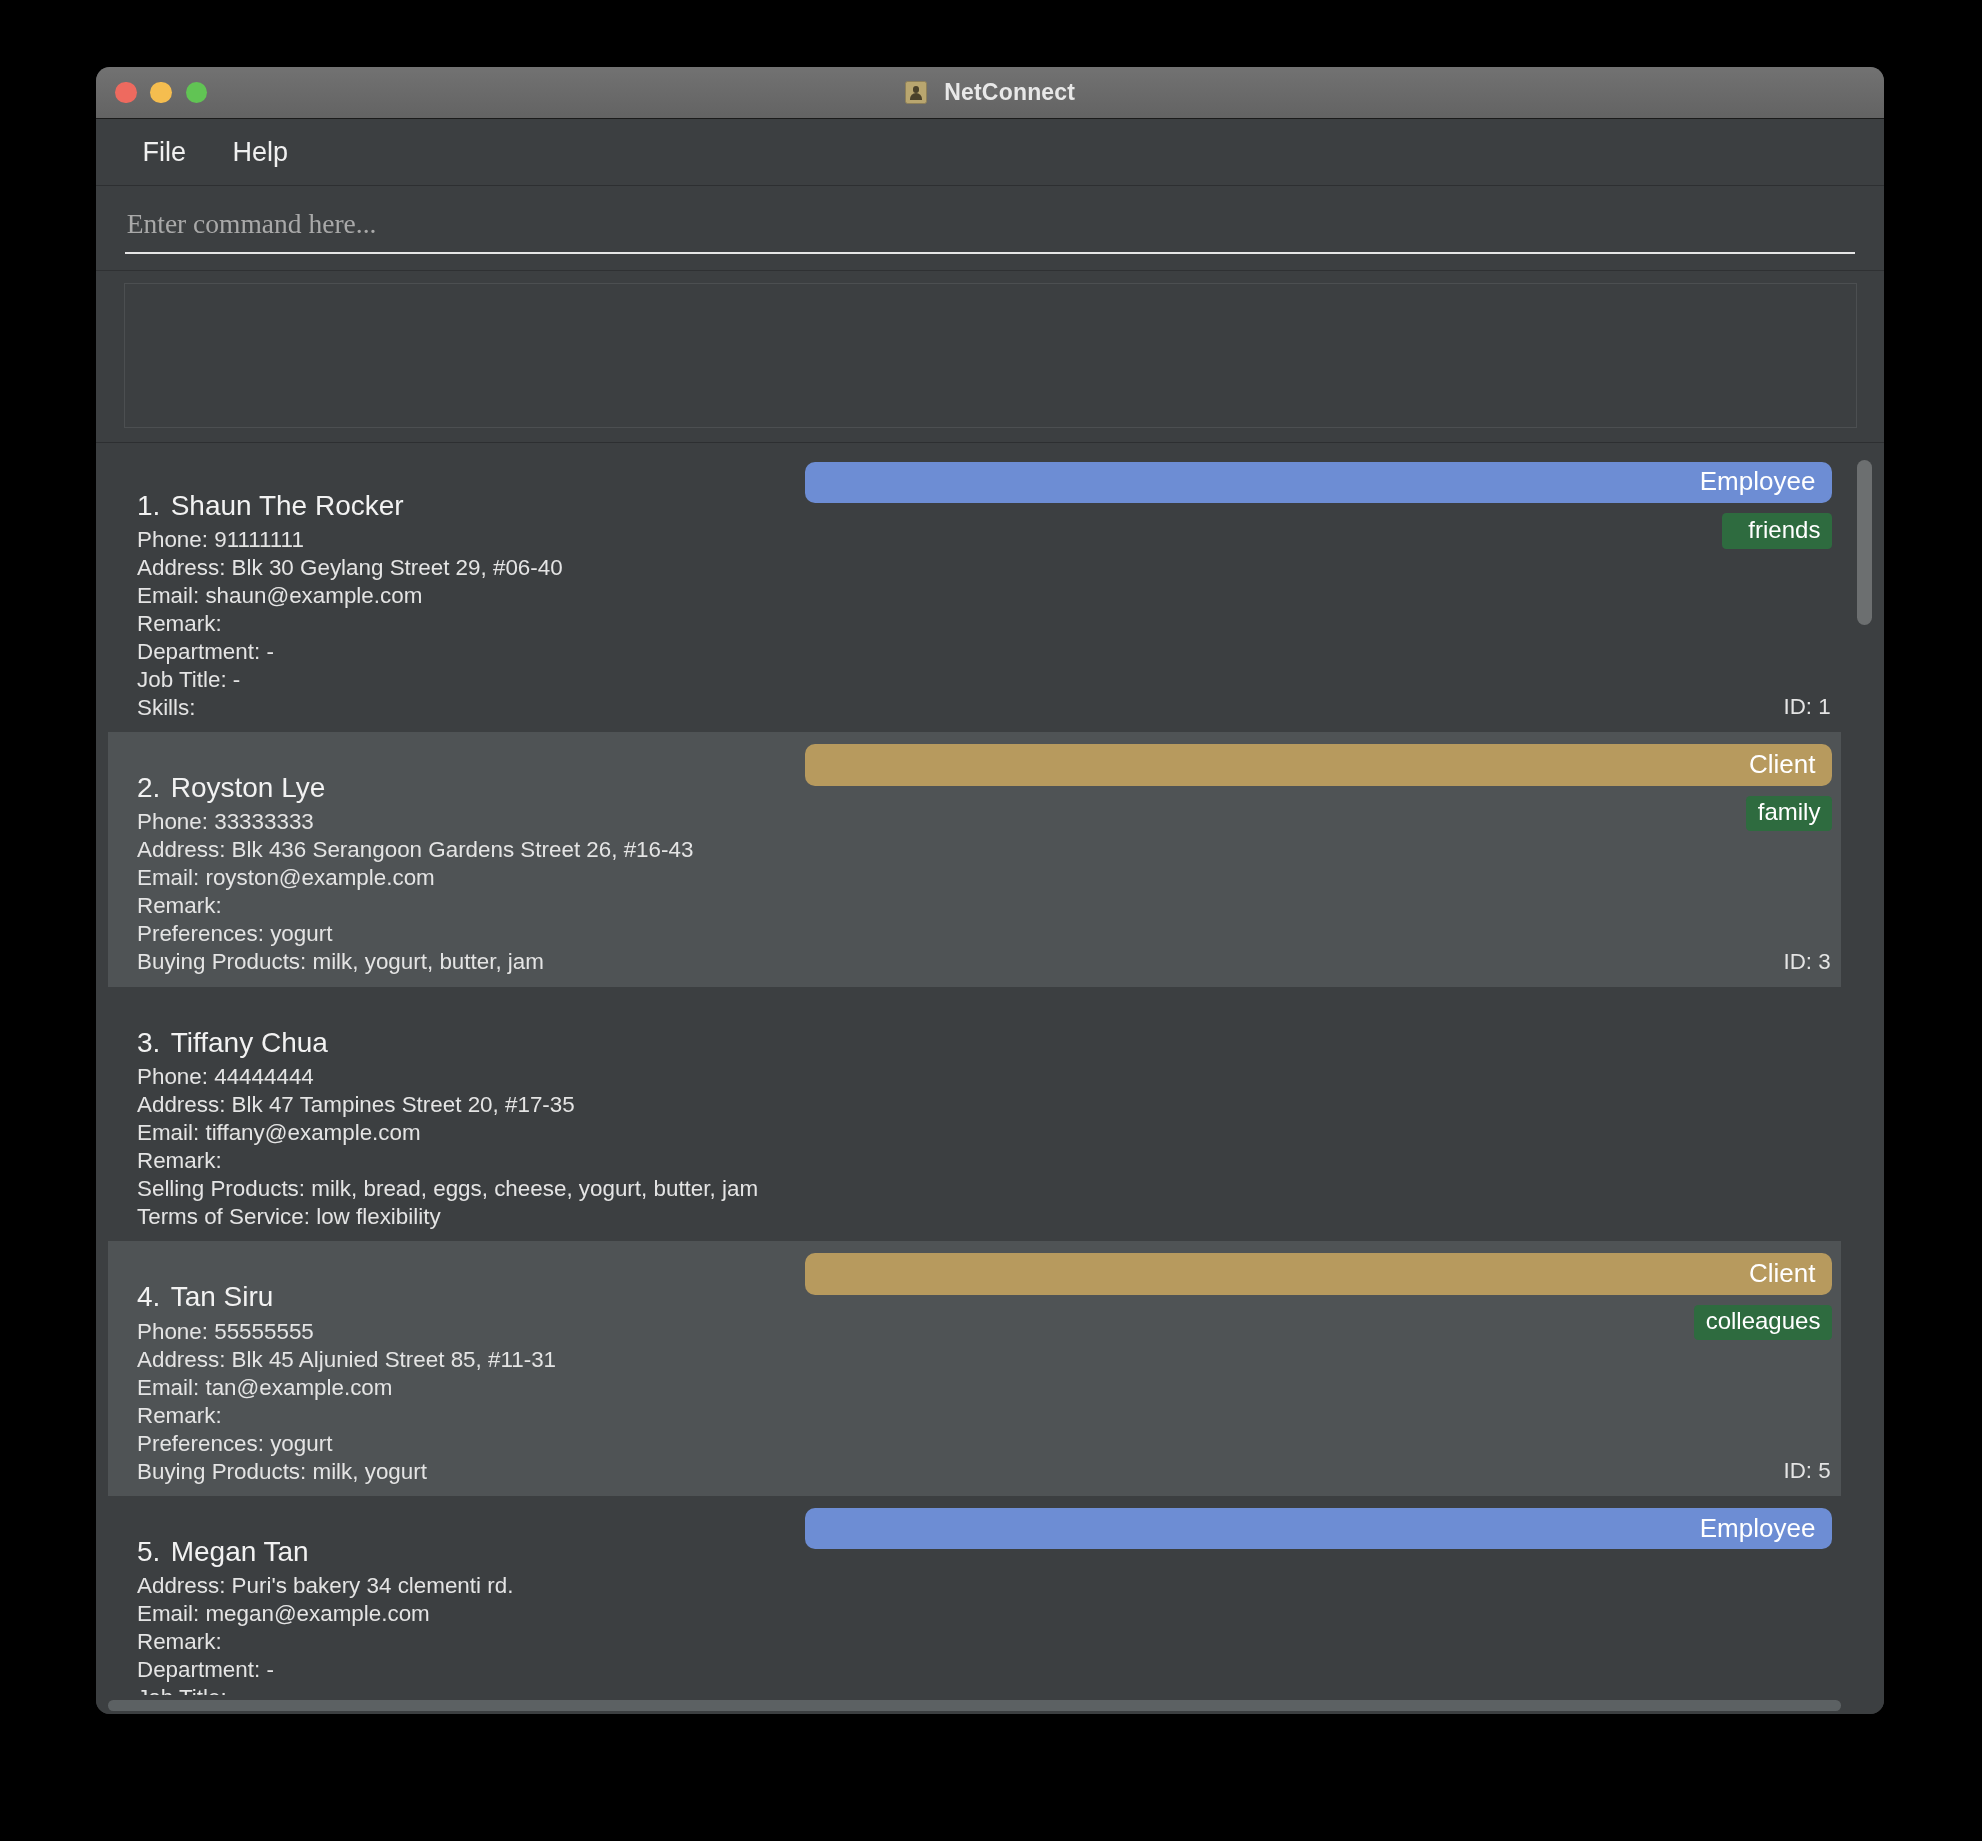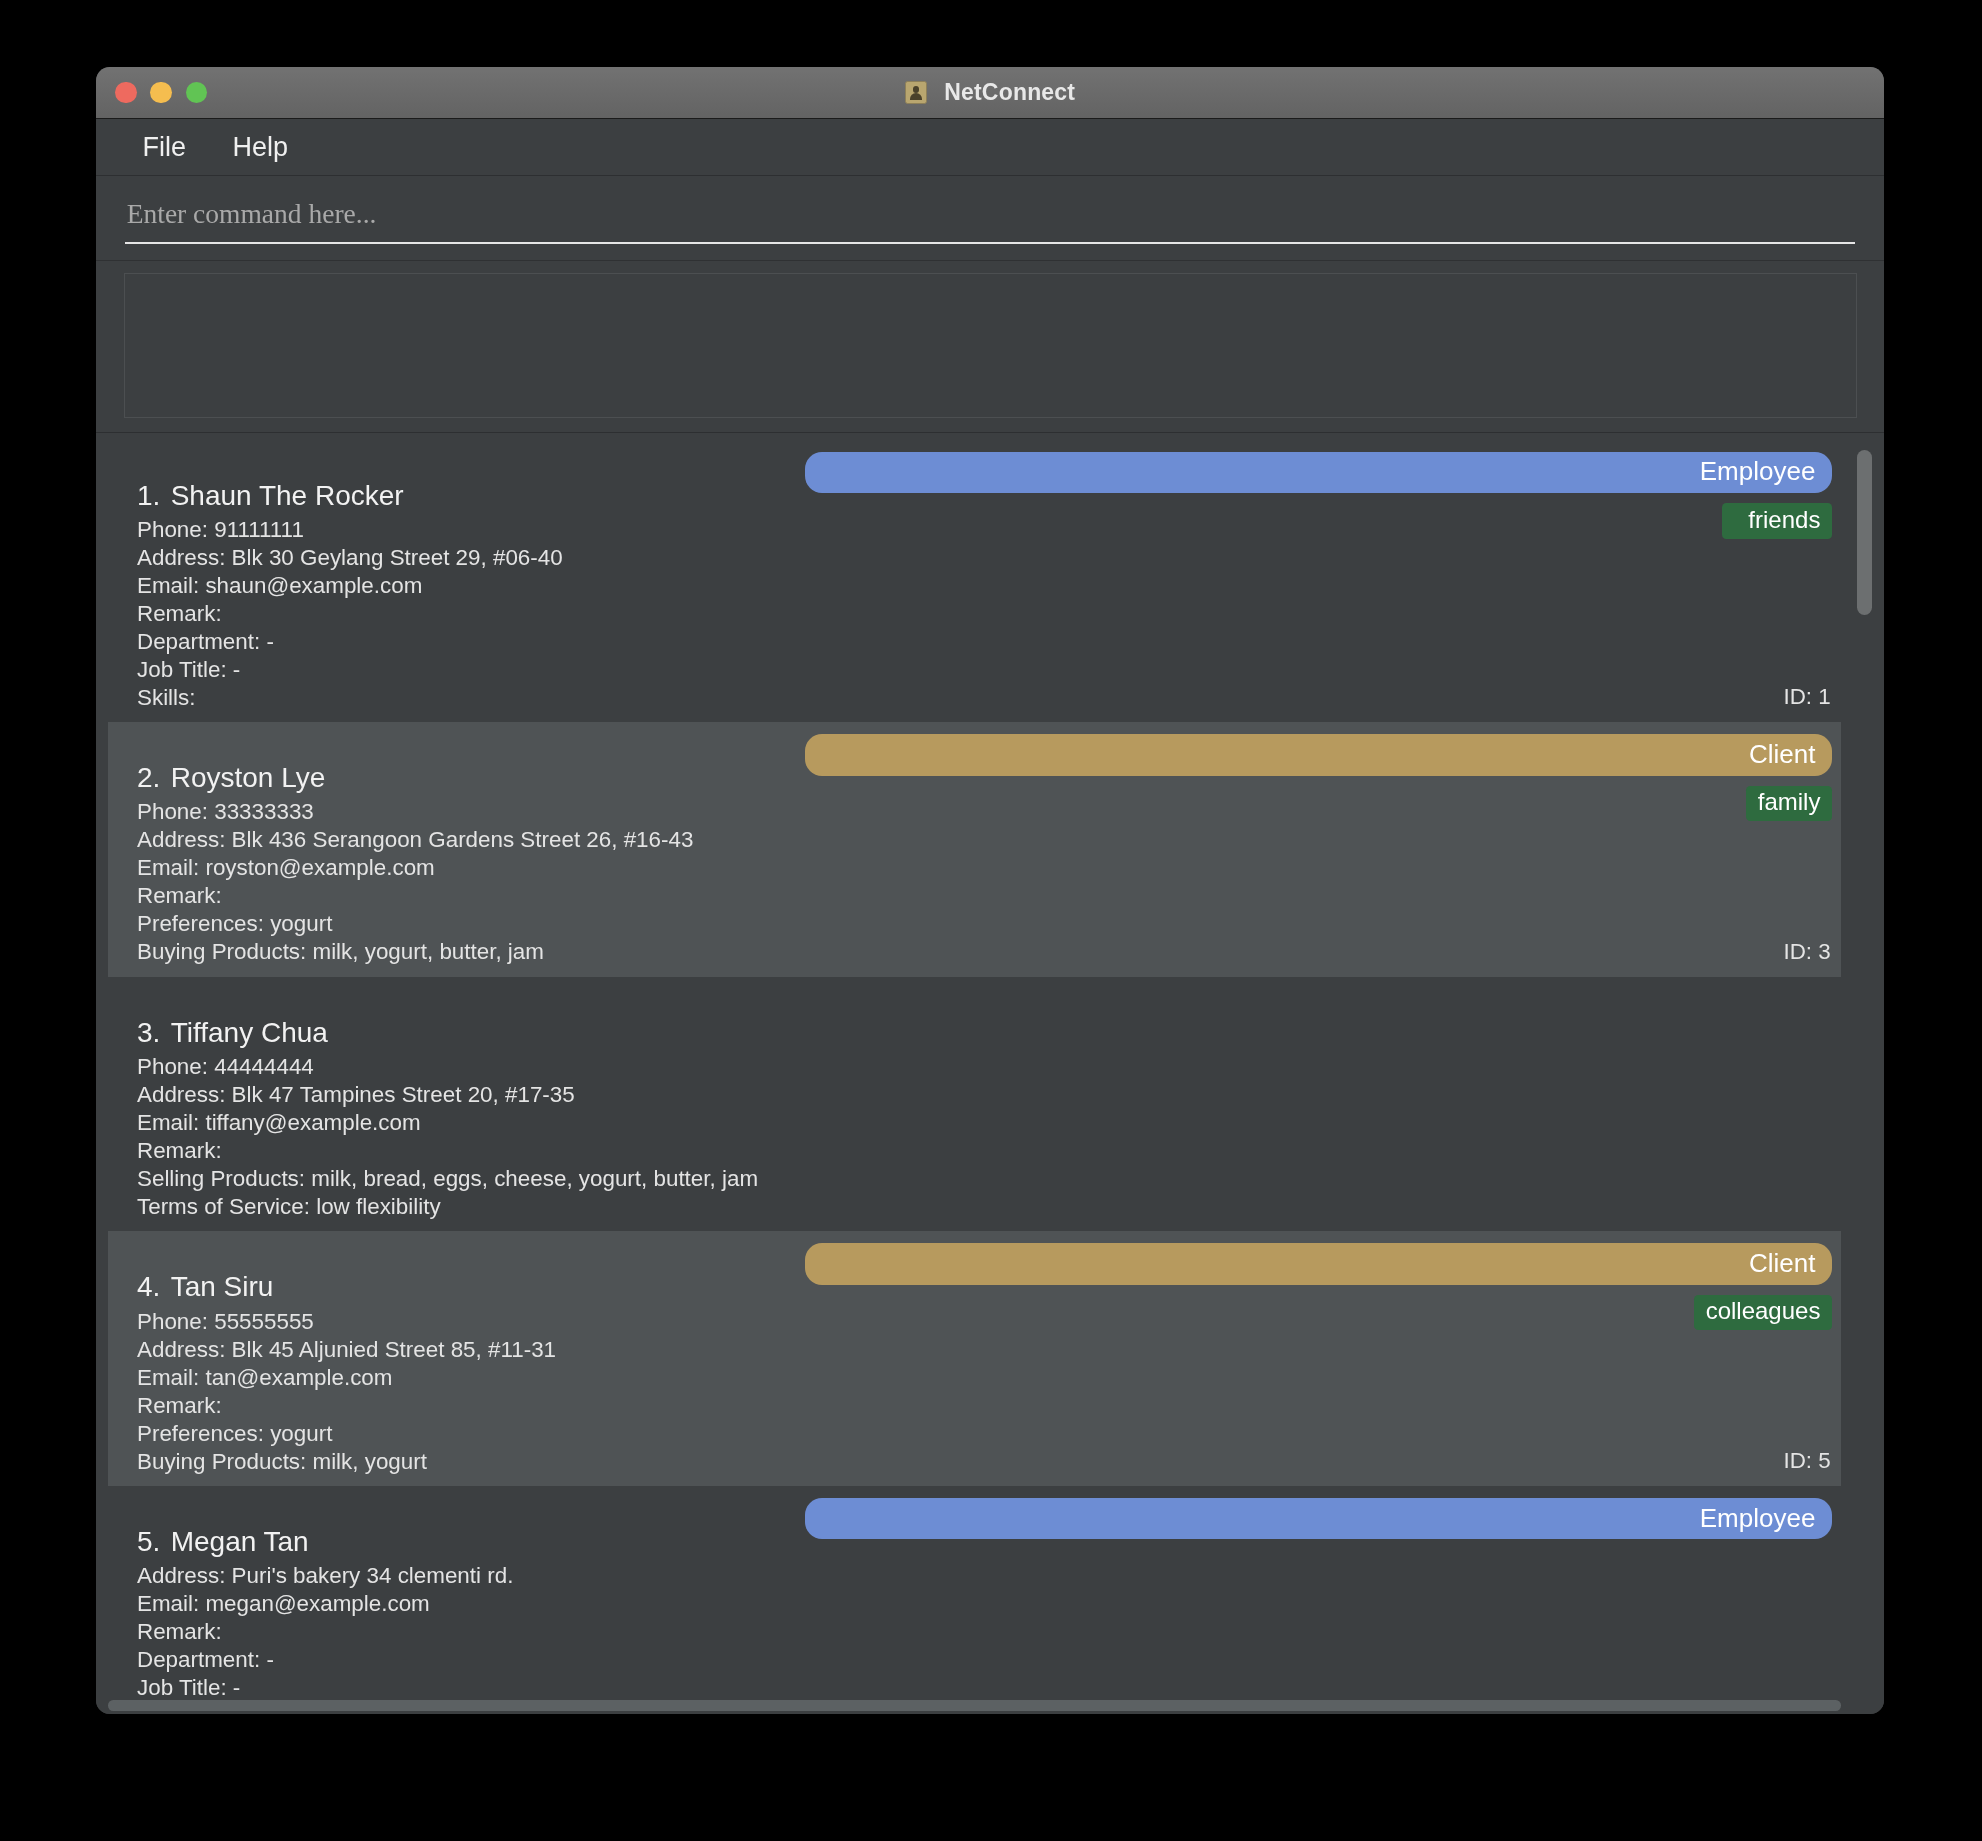--- a/index.html
+++ b/index.html
@@ -69,21 +69,21 @@
   }
   #app-title {
     color: #e8e8e8;
     font-size: 23px;
     font-weight: bold;
     letter-spacing: 0.2px;
   }
 
   
   #menubar {
-    height: 57px;
+    height: 67px;
     background: #3c3f41;
     border-bottom: 0.9px solid #2d2f31;
     display: flex;
     align-items: center;
     padding-left: 31px;
     gap: 15.5px;
     flex: 0 0 auto;
   }
   .menu-item {
     color: #f0f0f0;
@@ -171,21 +171,21 @@
   }
   .card-name .idx { margin-right: 10.3px; }
   .field {
     color: #e4e4e4;
     font-size: 22.4px;
     line-height: 28px;
     white-space: nowrap;
   }
   .type-bar {
     width: 100%;
-    border-radius: 17px;
+    border-radius: 10px;
     color: #ffffff;
     font-size: 26px;
     text-align: right;
     padding: 6.9px 17px 8.6px 17px;
     line-height: 1;
     margin-bottom: 10.3px;
   }
   .tag {
     display: inline-block;
     background: #2e6b3f;

